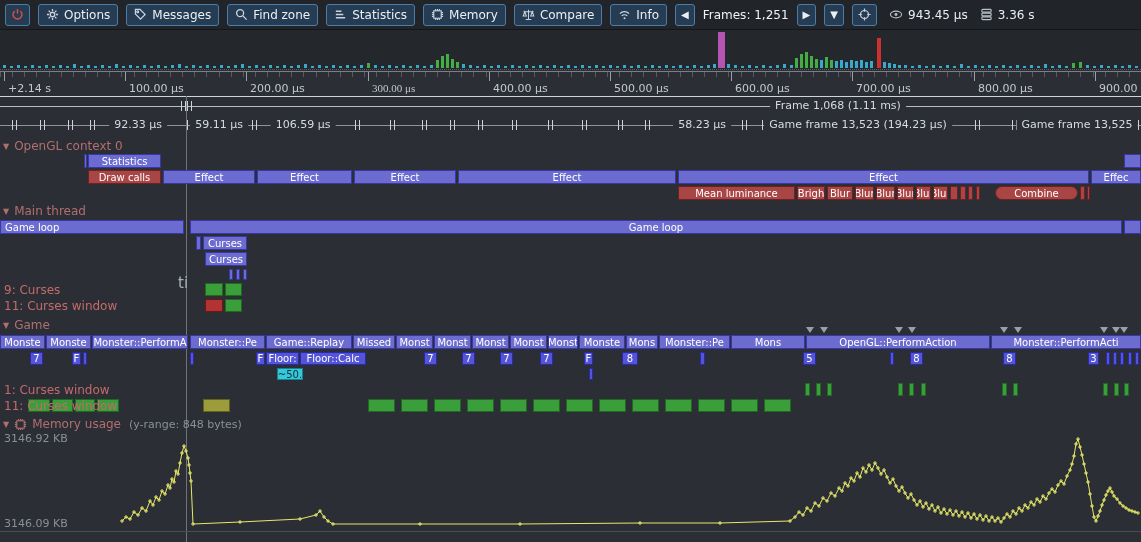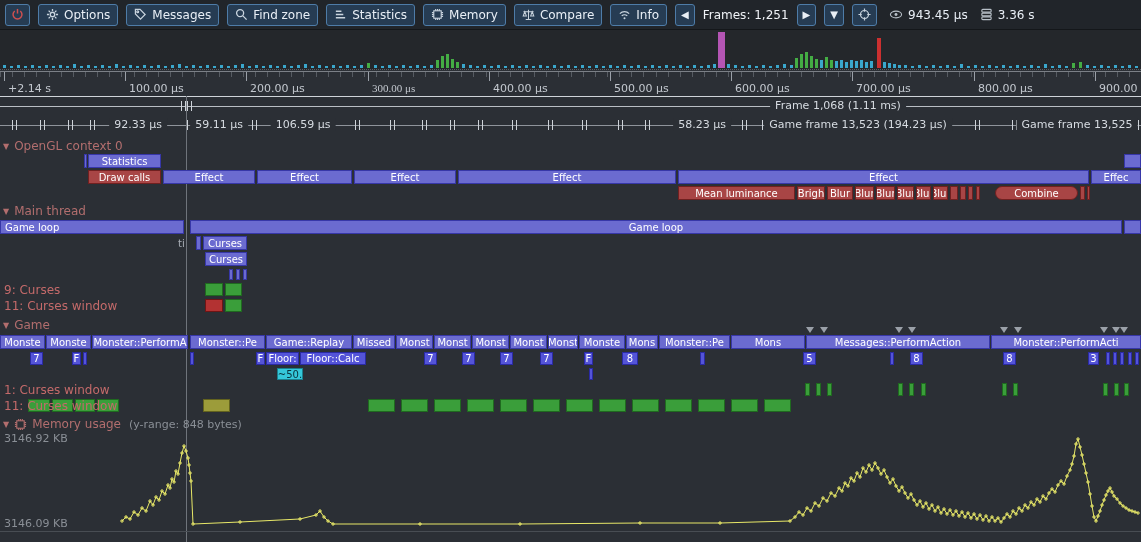--- a/index.html
+++ b/index.html
@@ -41,21 +41,21 @@
             color:#d6dbe1; font-size:11px; white-space:nowrap; }
 
   .vline { position:absolute; left:186px; top:96px; width:1px; height:446px; background:#6f747b; }
 
   
   .header { position:absolute; left:3px; color:#b26e6e; font-size:12px; display:flex; gap:5px;
             align-items:center; white-space:nowrap; cursor:pointer; }
   .header .tri { font-size:8px; }
   .header .suffix { color:#8a8f96; font-size:11px; margin-left:3px; }
   .sidelabel { position:absolute; left:4px; color:#c46a6a; font-size:12px; white-space:nowrap; z-index:3; }
-  .freetext { position:absolute; color:#aab0b7; font-size:10px; white-space:nowrap; }
+  .freetext { position:absolute; color:#aab0b7; font-size:15px; white-space:nowrap;margin-top:36px; }
 
   
   #timeline { position:absolute; inset:0; }
   .zbar { position:absolute; border:1px solid; overflow:hidden; font-size:10px; color:#fff;
           display:flex; align-items:center; justify-content:center; white-space:nowrap; z-index:2; }
   .zbar.left { justify-content:flex-start; padding-left:4px; }
   .marker { position:absolute; width:0; height:0; border-left:4px solid transparent;
             border-right:4px solid transparent; border-top:6px solid #9aa0a8; }
 
   
@@ -473,21 +473,21 @@
       <div class="zbar" style="left: 353px; top: 335px; width: 42px; height: 14px; background: rgb(107, 107, 208); border-color: rgb(55, 55, 168);">Missed</div>
       <div class="zbar" style="left: 396px; top: 335px; width: 37px; height: 14px; background: rgb(107, 107, 208); border-color: rgb(55, 55, 168);">Monst</div>
       <div class="zbar" style="left: 434px; top: 335px; width: 37px; height: 14px; background: rgb(107, 107, 208); border-color: rgb(55, 55, 168);">Monst</div>
       <div class="zbar" style="left: 472px; top: 335px; width: 37px; height: 14px; background: rgb(107, 107, 208); border-color: rgb(55, 55, 168);">Monst</div>
       <div class="zbar" style="left: 510px; top: 335px; width: 37px; height: 14px; background: rgb(107, 107, 208); border-color: rgb(55, 55, 168);">Monst</div>
       <div class="zbar" style="left: 548px; top: 335px; width: 30px; height: 14px; background: rgb(107, 107, 208); border-color: rgb(55, 55, 168);">Monst</div>
       <div class="zbar" style="left: 579px; top: 335px; width: 46px; height: 14px; background: rgb(107, 107, 208); border-color: rgb(55, 55, 168);">Monste</div>
       <div class="zbar" style="left: 626px; top: 335px; width: 32px; height: 14px; background: rgb(107, 107, 208); border-color: rgb(55, 55, 168);">Mons</div>
       <div class="zbar" style="left: 659px; top: 335px; width: 71px; height: 14px; background: rgb(107, 107, 208); border-color: rgb(55, 55, 168);">Monster::Pe</div>
       <div class="zbar" style="left: 731px; top: 335px; width: 74px; height: 14px; background: rgb(107, 107, 208); border-color: rgb(55, 55, 168);">Mons</div>
-      <div class="zbar" style="left: 806px; top: 335px; width: 184px; height: 14px; background: rgb(107, 107, 208); border-color: rgb(55, 55, 168);">Messages::PerformAction</div>
+      <div class="zbar" style="left: 806px; top: 335px; width: 184px; height: 14px; background: rgb(107, 107, 208); border-color: rgb(55, 55, 168);">OpenGL::PerformAction</div>
       <div class="zbar" style="left: 991px; top: 335px; width: 150px; height: 14px; background: rgb(107, 107, 208); border-color: rgb(55, 55, 168);">Monster::PerformActi</div>
       <div class="zbar" style="left: 30px; top: 352px; width: 13px; height: 13px; background: rgb(84, 84, 216); border-color: rgb(42, 42, 164);">7</div>
       <div class="zbar" style="left: 72px; top: 352px; width: 9px; height: 13px; background: rgb(84, 84, 216); border-color: rgb(42, 42, 164);">F</div>
       <div class="zbar" style="left: 83px; top: 352px; width: 4px; height: 13px; background: rgb(84, 84, 216); border-color: rgb(42, 42, 164);"></div>
       <div class="zbar" style="left: 190px; top: 352px; width: 4px; height: 13px; background: rgb(84, 84, 216); border-color: rgb(42, 42, 164);"></div>
       <div class="zbar" style="left: 256px; top: 352px; width: 9px; height: 13px; background: rgb(84, 84, 216); border-color: rgb(42, 42, 164);">F</div>
       <div class="zbar" style="left: 266px; top: 352px; width: 33px; height: 13px; background: rgb(84, 84, 216); border-color: rgb(42, 42, 164);">Floor:</div>
       <div class="zbar" style="left: 300px; top: 352px; width: 66px; height: 13px; background: rgb(84, 84, 216); border-color: rgb(42, 42, 164);">Floor::Calc</div>
       <div class="zbar" style="left: 424px; top: 352px; width: 13px; height: 13px; background: rgb(84, 84, 216); border-color: rgb(42, 42, 164);">7</div>
       <div class="zbar" style="left: 462px; top: 352px; width: 13px; height: 13px; background: rgb(84, 84, 216); border-color: rgb(42, 42, 164);">7</div>

